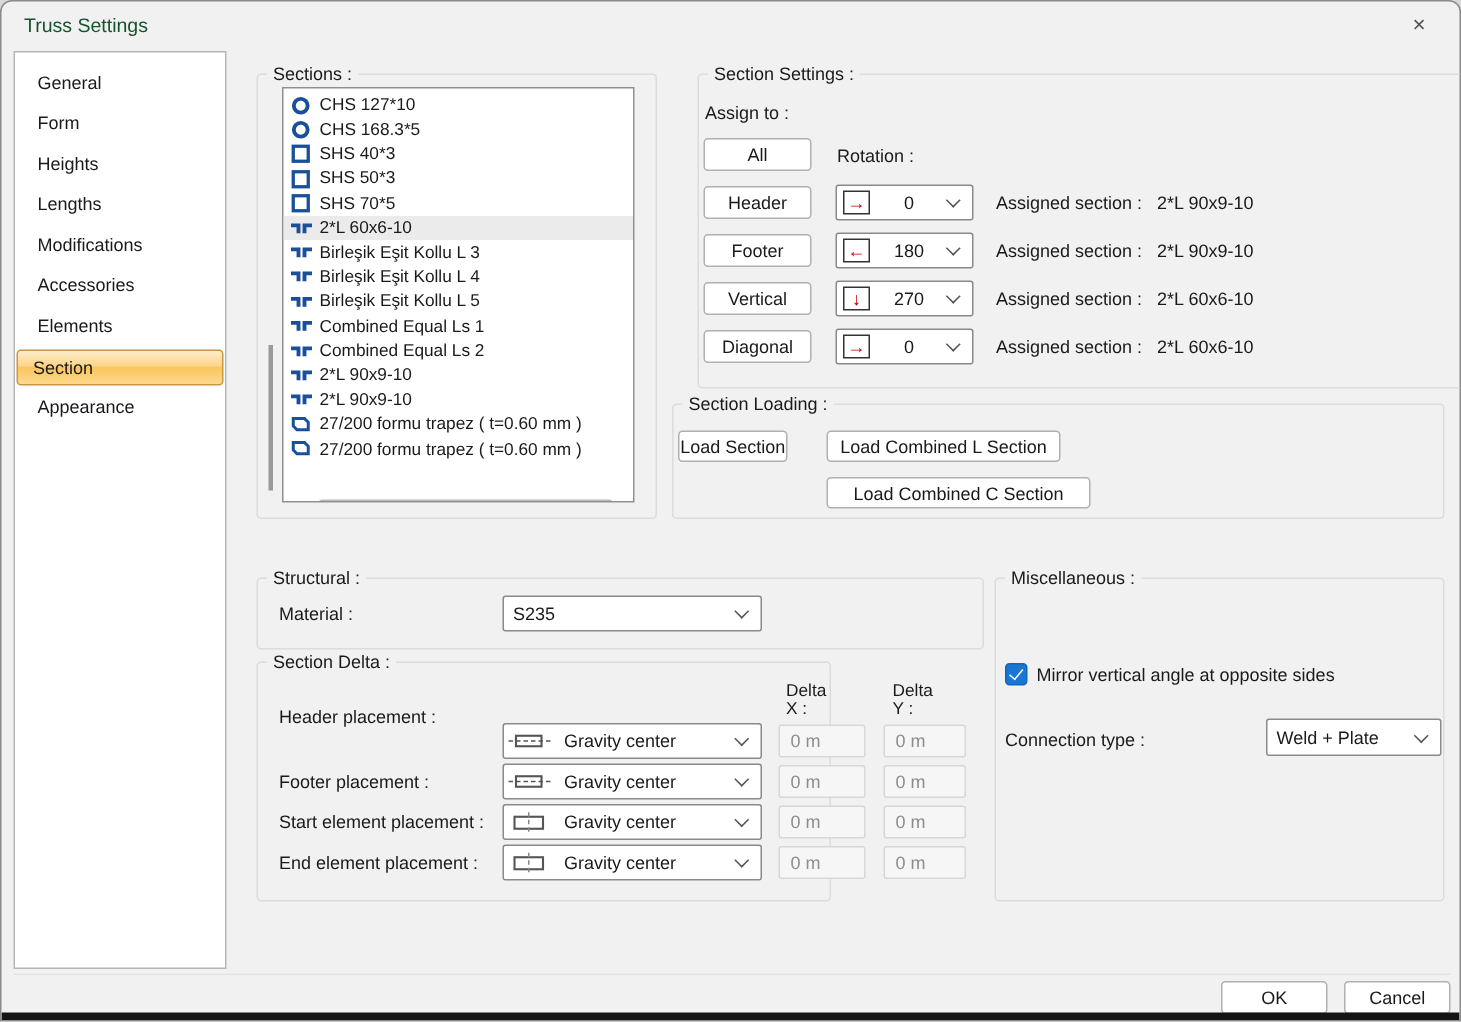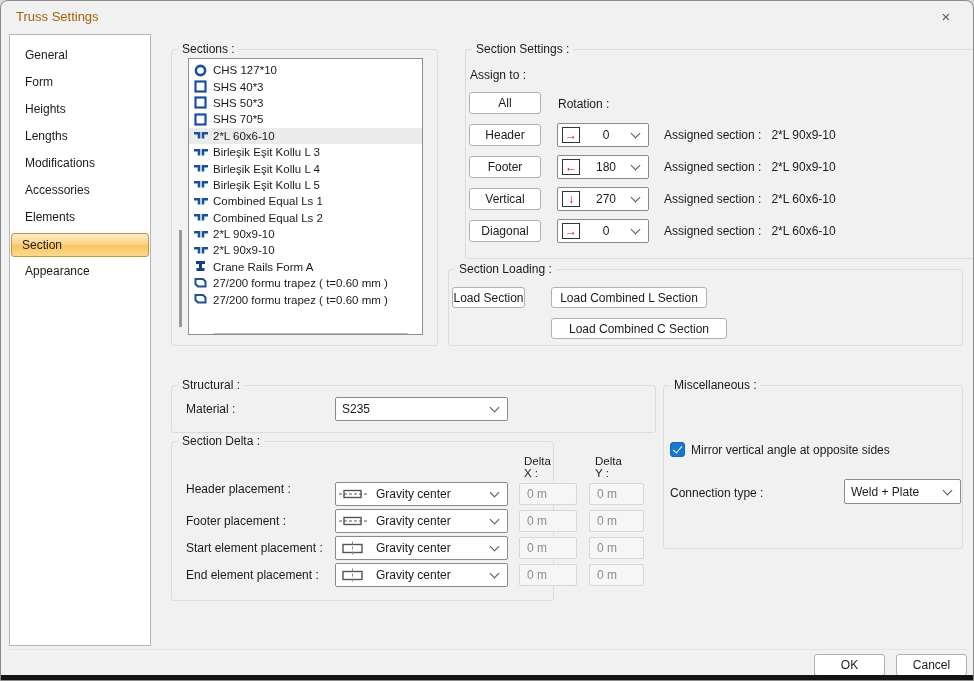--- a/index.html
+++ b/index.html
@@ -2,21 +2,21 @@
 <html><head>
 <meta charset="utf-8">
 <style>
   * { margin:0; padding:0; box-sizing:border-box; }
   html,body { width:974px; height:681px; background:#d8d8d8; font-family:"Liberation Sans", sans-serif; }
   #dialog { position:relative; width:974px; height:681px; background:#f1f1f1;
             border:1px solid #8a8a8a; border-radius:8px 8px 0 0; overflow:hidden; font-size:12px; color:#1a1a1a;}
 
   
   #titlebar { position:absolute; left:0; top:0; width:100%; height:32px; }
-  #title { position:absolute; left:15px; top:8px; font-size:13px; color:#a16207; }
+  #title { position:absolute; left:15px; top:8px; font-size:13px; color:#14532d; }
   #closeBtn { position:absolute; right:10px; top:3px; width:34px; height:26px; text-align:center;
               line-height:26px; font-size:15px; color:#555; cursor:default; }
 
   
   #sidebar { position:absolute; left:8px; top:33px; width:142px; height:612px; background:#fff;
              border:1px solid #b5b5b5; padding-top:7px; }
   .side-item { height:27px; line-height:27px; padding-left:15px; font-size:12px; color:#1a1a1a; }
   .side-item.sel { height:24px; line-height:22px; margin:2px 1px 1px 1px; padding-left:10px;
       background:linear-gradient(#fdeccb, #fcd588 45%, #fbc55f 50%, #fdd98e);
       border:1px solid #c89544; border-radius:3px; }
@@ -101,20 +101,28 @@
         <span class="sicon">
             <svg width="13" height="13">
               <circle cx="6.5" cy="6.5" r="4.6" fill="none" stroke="#1a4f9c" stroke-width="2.6"></circle>
             </svg>
           </span>
         <span>CHS 127*10</span>
         </div>
       <div class="srow">
         <span class="sicon">
             <svg width="13" height="13">
+              <circle cx="6.5" cy="6.5" r="4.6" fill="none" stroke="#1a4f9c" stroke-width="2.6"></circle>
+            </svg>
+          </span>
+        <span>CHS 168.3*5</span>
+        </div>
+      <div class="srow">
+        <span class="sicon">
+            <svg width="13" height="13">
               <rect x="1.5" y="1.5" width="10" height="10" fill="none" stroke="#1a4f9c" stroke-width="2.2"></rect>
             </svg>
           </span>
         <span>SHS 40*3</span>
         </div>
       <div class="srow">
         <span class="sicon">
             <svg width="13" height="13">
               <rect x="1.5" y="1.5" width="10" height="10" fill="none" stroke="#1a4f9c" stroke-width="2.2"></rect>
             </svg>
@@ -193,28 +201,20 @@
         <span>2*L 90x9-10</span>
         </div>
       <div class="srow">
         <span class="sicon">
             <svg width="15" height="13">
               <path d="M0,3 h6.3 v6.5 h-2.6 v-4 h-3.7 z" fill="#1a4f9c"></path>
               <path d="M14,3 h-6.3 v6.5 h2.6 v-4 h3.7 z" fill="#1a4f9c"></path>
             </svg>
           </span>
         <span>2*L 90x9-10</span>
-        </div>
-      <div class="srow">
-        <span class="sicon">
-            <svg width="13" height="13">
-              <path d="M2,1 h9 v3 h-3 v4 h2.5 v3 h-8 v-3 h2.5 v-4 h-3 z" fill="#143f85"></path>
-            </svg>
-          </span>
-        <span>Crane Rails Form A</span>
         </div>
       <div class="srow">
         <span class="sicon">
             <svg width="13" height="13">
               <path d="M1.5,2 h7.5 l2.5,2.5 v5 h-7.5 l-2.5,-2.5 z" fill="#fff" stroke="#1a4f9c" stroke-width="2"></path>
             </svg>
           </span>
         <span>27/200 formu trapez ( t=0.60 mm )</span>
         </div>
       <div class="srow">
@@ -292,21 +292,21 @@
       <span class="cval">S235</span>
       <span class="chev"></span>
     </div>
   </div>
 
   <div class="group" style="left:170px; top:440px; width:383px; height:160px;">
     <div class="group-label">Section Delta :</div>
     <div class="dhead" style="left:352px; top:13px;">Delta X :</div>
     <div class="dhead" style="left:423px; top:13px;">Delta Y :</div>
 
-    <div class="rowlabel" style="left:14px; top:40px;">Header placement :</div>
+    <div class="rowlabel" style="left:14px; top:29px;">Header placement :</div>
     <div class="combo" style="left:163px; top:40px; width:173px; height:24px;">
       <span class="plic">
           <svg width="30" height="12" viewBox="0 0 30 12">
             <rect x="6" y="2.5" width="17" height="7" fill="none" stroke="#555" stroke-width="1.4"></rect>
             <line x1="1" y1="6" x2="29" y2="6" stroke="#555" stroke-width="1" stroke-dasharray="3,2"></line>
           </svg>
         </span>
       <span class="cval">Gravity center</span>
       <span class="chev"></span>
     </div>
@@ -349,21 +349,21 @@
             <line x1="14.5" y1="0.5" x2="14.5" y2="13.5" stroke="#888" stroke-width="1" stroke-dasharray="3,2"></line>
           </svg>
         </span>
       <span class="cval">Gravity center</span>
       <span class="chev"></span>
     </div>
     <div class="dfield" style="left:347px; top:122px; width:58px;">0 m</div>
     <div class="dfield" style="left:417px; top:122px; width:55px;">0 m</div>
   </div>
 
-  <div class="group" style="left:662px; top:384px; width:300px; height:164px;">
+  <div class="group" style="left:662px; top:384px; width:300px; height:216px;">
     <div class="group-label">Miscellaneous :</div>
     <div id="mirrorCheck"></div>
     <div class="rowlabel" style="left:27px; top:57px;">Mirror vertical angle at opposite sides</div>
     <div class="rowlabel" style="left:6px; top:100px;">Connection type :</div>
     <div class="combo" style="left:180px; top:93px; width:117px; height:25px;">
       <span class="cval">Weld + Plate</span>
       <span class="chev"></span>
     </div>
   </div>
 

